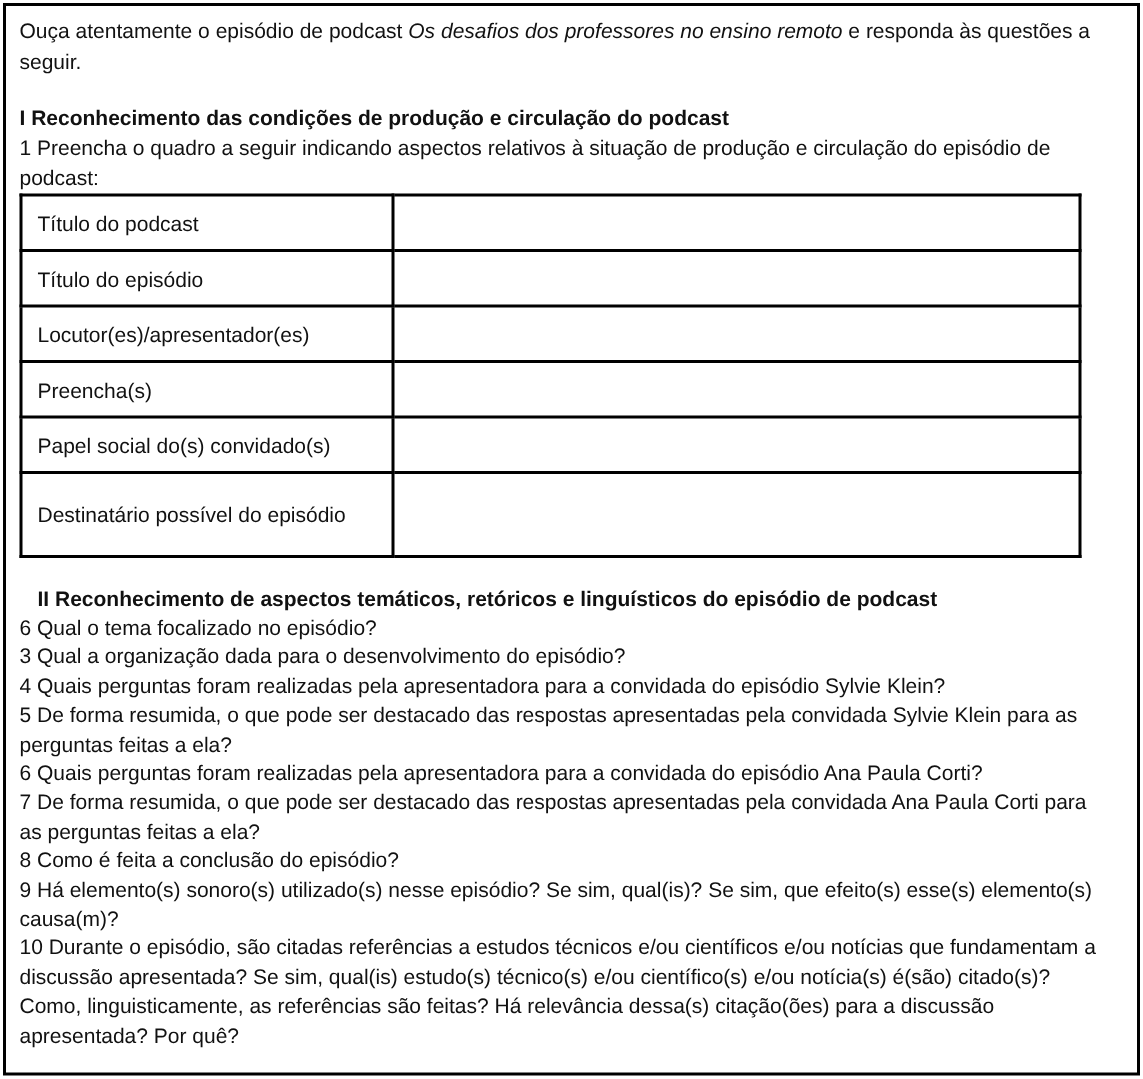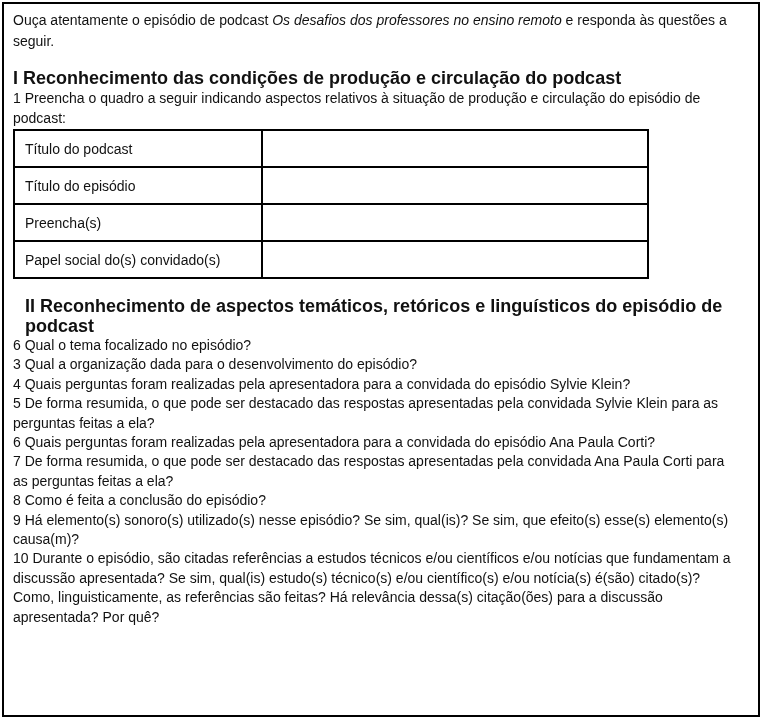--- a/index.html
+++ b/index.html
@@ -20,28 +20,28 @@
     font-family: "Liberation Sans", sans-serif;
     color: #111111;
     background: #ffffff;
     overflow: hidden;
   }
   p { margin: 0; font-size: 14px; line-height: 21px; }
   .intro { line-height: 21px; }
   .intro .podcast-title { font-style: italic; }
   .section-heading {
     font-weight: bold;
-    font-size: 18px;
+    font-size: 14px;
     line-height: 20px;
   }
   .heading-1 { margin-top: 16px; }
   .instruction { line-height: 20px; }
   table.production-table {
     border-collapse: collapse;
-    width: 636px;
+    width: 708px;
     margin-top: 1px;
     table-layout: fixed;
   }
   table.production-table td {
     border: 2px solid #000000;
     font-size: 14px;
     line-height: 18px;
     padding: 4px 6px 4px 10px;
     vertical-align: middle;
     background: #ffffff;
@@ -69,25 +69,33 @@
     <tbody>
       <tr class="row-single">
         <td class="label-cell">Título do podcast</td>
         <td class="value-cell"></td>
       </tr>
       <tr class="row-single">
         <td class="label-cell">Título do episódio</td>
         <td class="value-cell"></td>
       </tr>
       <tr class="row-single">
+        <td class="label-cell">Locutor(es)/apresentador(es)</td>
+        <td class="value-cell"></td>
+      </tr>
+      <tr class="row-single">
         <td class="label-cell">Preencha(s)</td>
         <td class="value-cell"></td>
       </tr>
       <tr class="row-single">
         <td class="label-cell">Papel social do(s) convidado(s)</td>
+        <td class="value-cell"></td>
+      </tr>
+      <tr class="row-tall">
+        <td class="label-cell">Destinatário possível do episódio</td>
         <td class="value-cell"></td>
       </tr>
     </tbody>
   </table>
 
   <p class="section-heading heading-2">II Reconhecimento de aspectos temáticos, retóricos e linguísticos do episódio de podcast</p>
 
   <div class="questions">
     <p>6 Qual o tema focalizado no episódio?</p>
     <p>3 Qual a organização dada para o desenvolvimento do episódio?</p>

